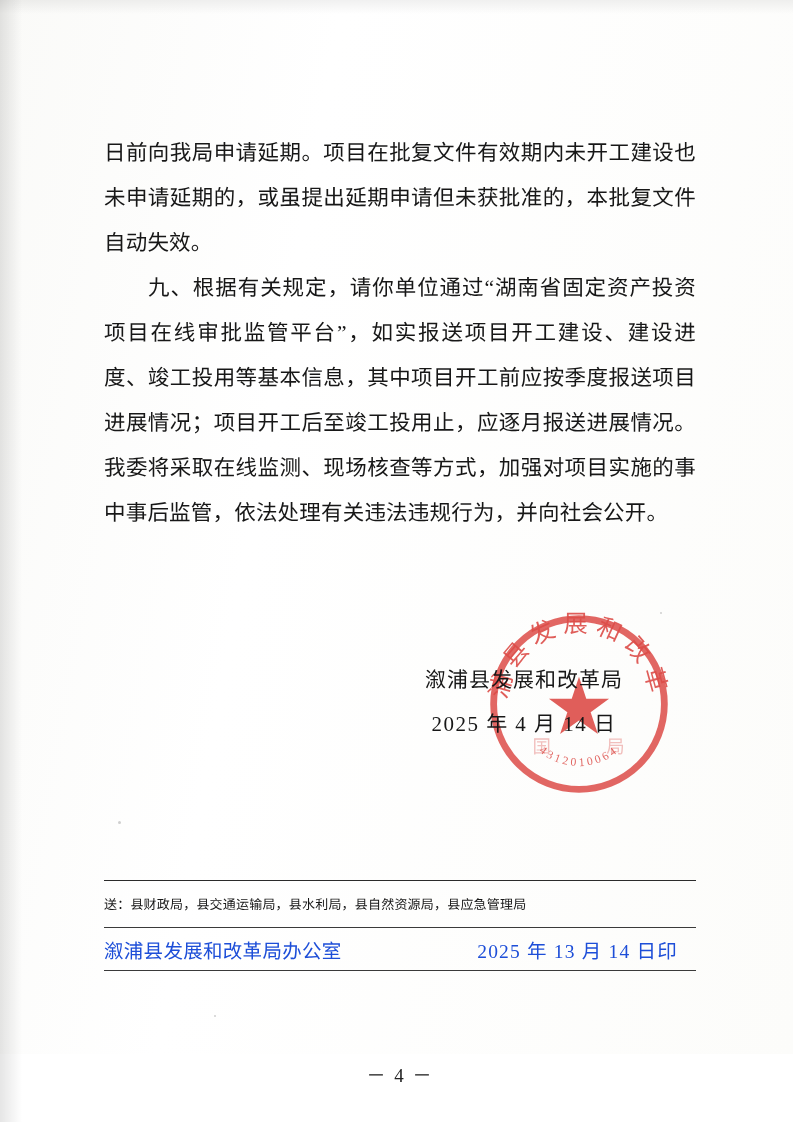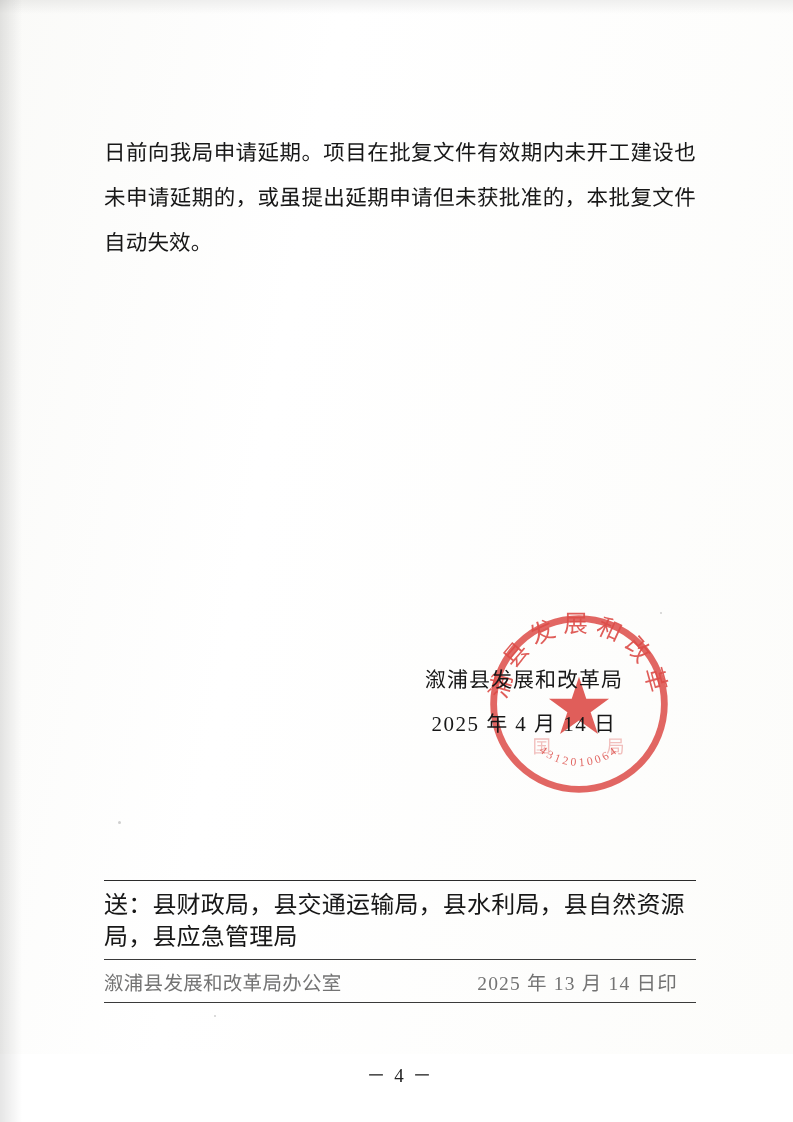--- a/index.html
+++ b/index.html
@@ -128,33 +128,33 @@
   .rule {
     width: 100%;
     height: 1px;
     background: #2b2b2b;
   }
   .rule.thin {
     height: 1px;
     background: #3a3a3a;
   }
   .dist {
-    font-size: 24px;
+    font-size: 13px;
     line-height: 32px;
     padding: 8px 0 6px 0;
     color: #171717;
     letter-spacing: 0.2px;
   }
   .office-row {
     display: flex;
     justify-content: space-between;
     align-items: baseline;
     font-size: 19.5px;
     padding: 7px 0 6px 0;
-    color: #737373;
+    color: #1d4ed8;
   }
   .office-name { letter-spacing: 0.3px; }
   .office-date { letter-spacing: 1.2px; padding-right: 18px; }
 
   .page-number {
     position: absolute;
     left: 0;
     top: 1060px;
     width: 592px;
     text-align: center;
@@ -176,20 +176,21 @@
 
 <div id="page">
   <div id="scan-tint"></div>
   <div id="left-edge"></div>
   <div id="top-edge"></div>
 
   <div class="content">
 
     <div class="body-text">
       <p class="para">日前向我局申请延期。项目在批复文件有效期内未开工建设也未申请延期的，或虽提出延期申请但未获批准的，本批复文件自动失效。</p>
+      <p class="para indent">九、根据有关规定，请你单位通过“湖南省固定资产投资项目在线审批监管平台”，如实报送项目开工建设、建设进度、竣工投用等基本信息，其中项目开工前应按季度报送项目进展情况；项目开工后至竣工投用止，应逐月报送进展情况。我委将采取在线监测、现场核查等方式，加强对项目实施的事中事后监管，依法处理有关违法违规行为，并向社会公开。</p>
     </div>
 
     <svg class="seal" viewBox="0 0 200 200" aria-hidden="true">
       <defs>
         <path id="arcTop" d="M 26,100 A 74,74 0 0 1 174,100"></path>
         <path id="arcBottom" d="M 36,100 A 64,64 0 0 0 164,100"></path>
       </defs>
       <circle cx="100" cy="100" r="88" fill="none" stroke="#d8342f" stroke-width="7" opacity="0.85"></circle>
       <text font-family="'Liberation Serif', serif" font-size="25" fill="#d8342f" letter-spacing="7" opacity="0.9">
         <textPath href="#arcTop" startOffset="50%" text-anchor="middle">溆浦县发展和改革局</textPath>

